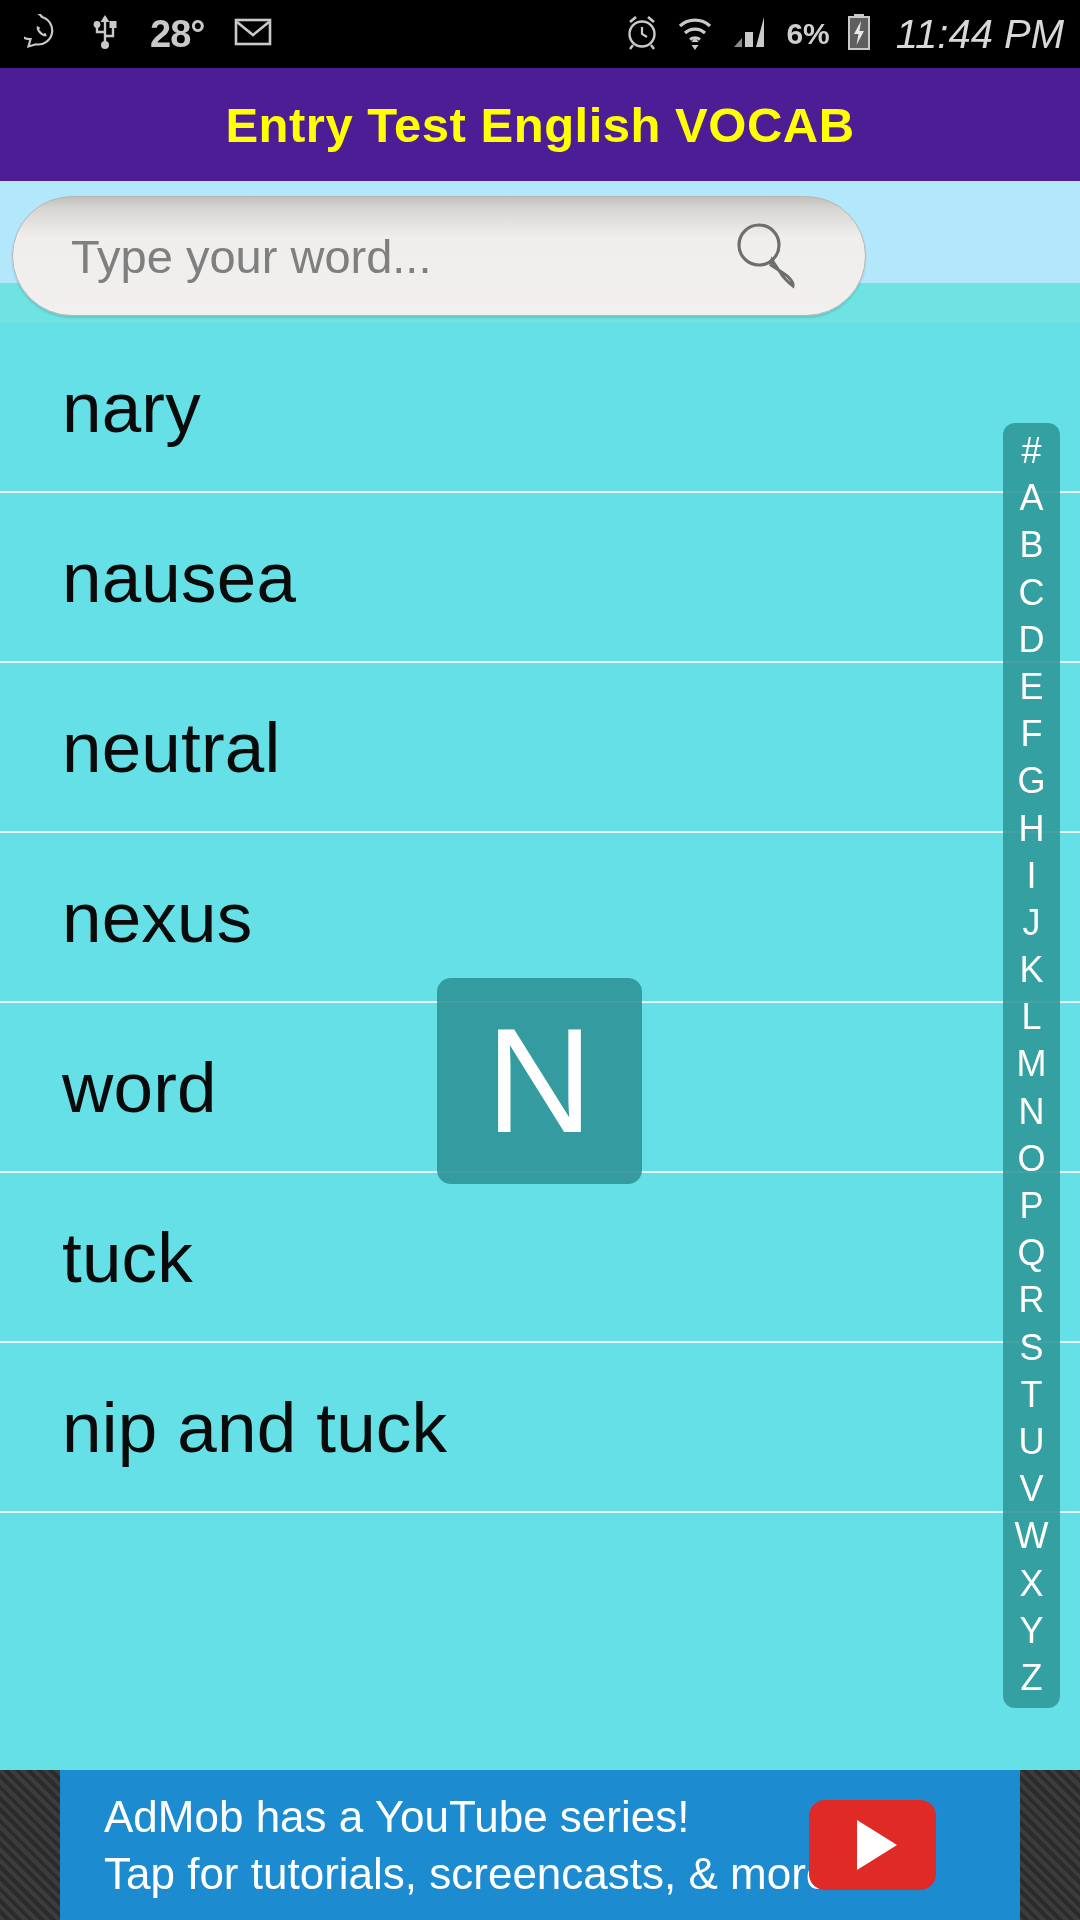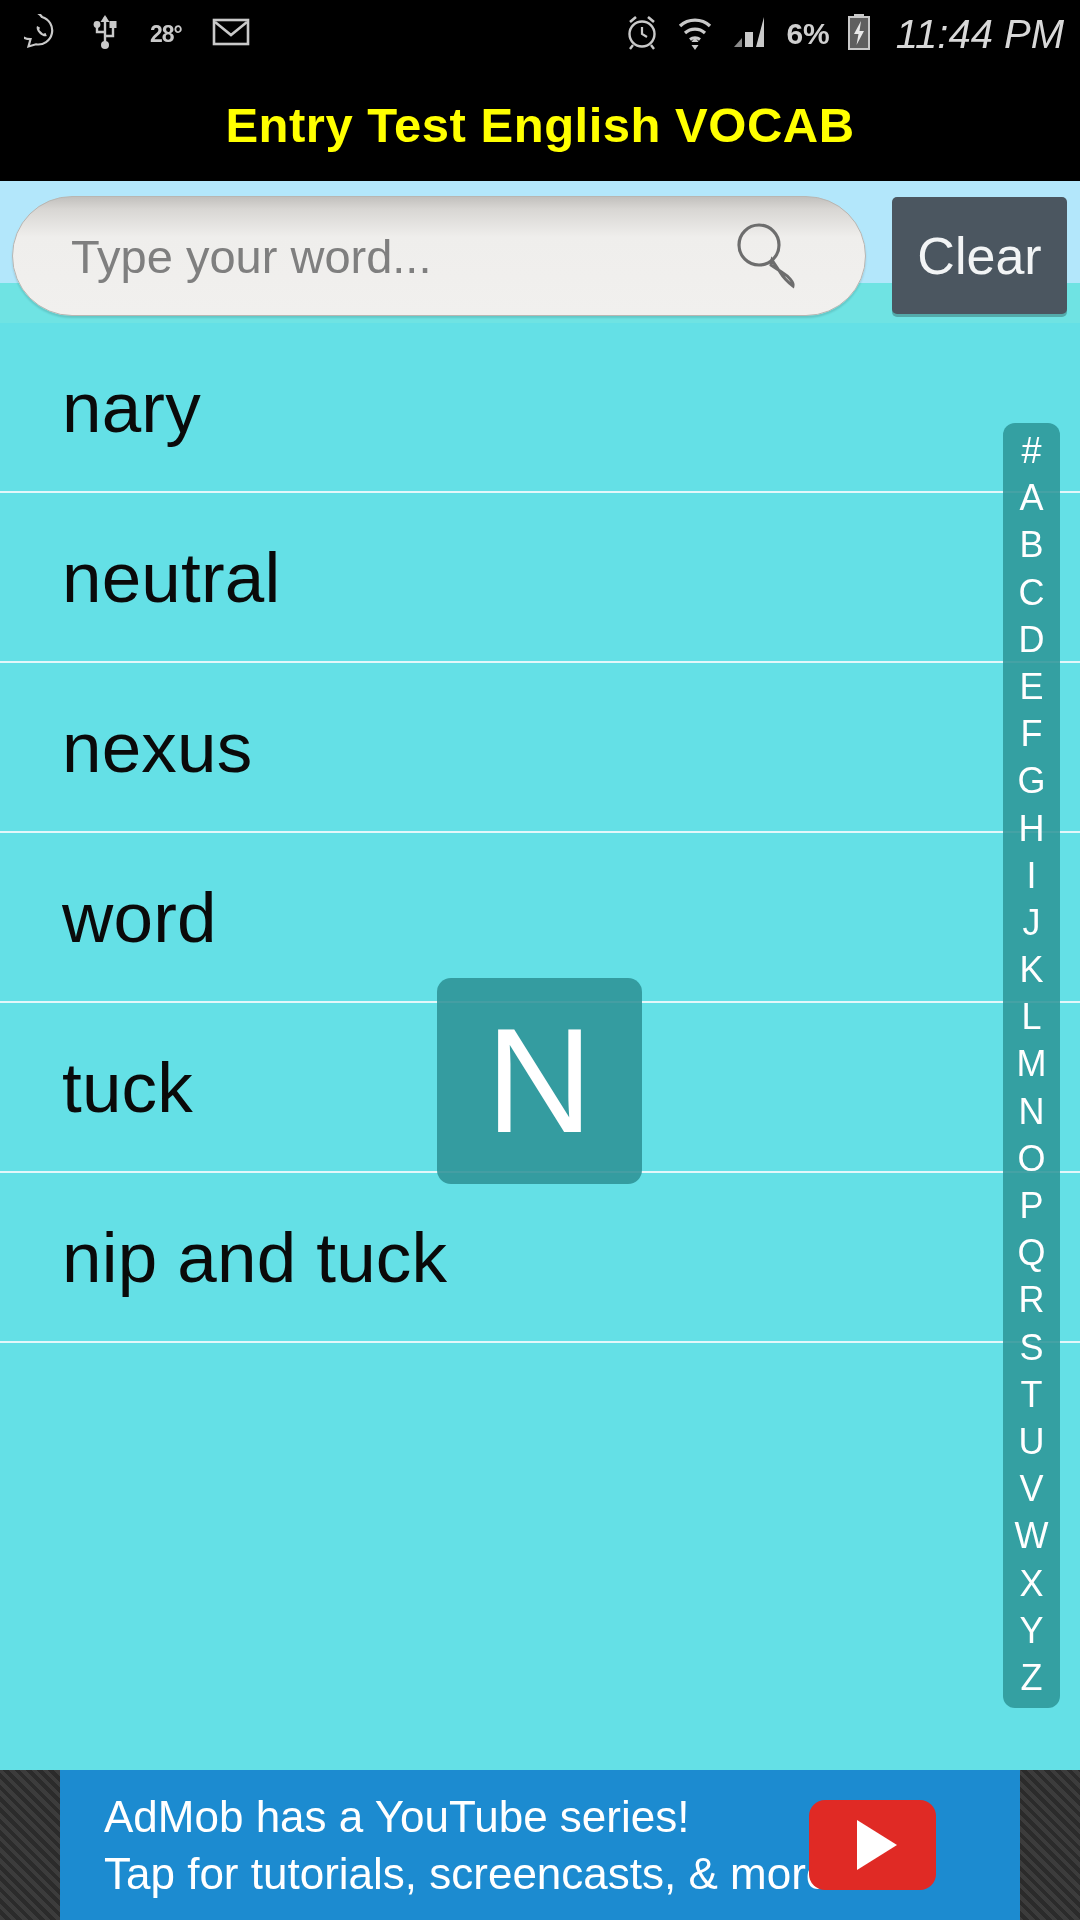--- a/index.html
+++ b/index.html
@@ -11,28 +11,28 @@
 
   
   #status-bar{
     position:absolute; left:0; top:0; width:1080px; height:68px;
     background:#000; display:flex; align-items:center;
     padding:0 16px 0 24px;
   }
   .sb-left{ display:flex; align-items:center; gap:30px; }
   .sb-right{ display:flex; align-items:center; gap:16px; margin-left:auto; }
   .sb-ic{ display:block; }
-  .sb-temp{ color:#c9c9c9; font-size:23px; font-weight:bold; letter-spacing:-1px;}
+  .sb-temp{ color:#c9c9c9; font-size:38px; font-weight:bold; letter-spacing:-1px;}
   .sb-pct{ color:#cfcfcf; font-size:30px; font-weight:bold; }
   .sb-clock{ color:#d8d8d8; font-size:40px; font-weight:normal; letter-spacing:0px; margin-left:8px;font-style:italic;}
 
   
   #title-bar{
     position:absolute; left:0; top:68px; width:1080px; height:113px;
-    background:#000000; display:flex; align-items:center; justify-content:center;
+    background:#4c1d95; display:flex; align-items:center; justify-content:center;
   }
   #title-bar .ttl{
     color:#ffff00; font-size:49px; font-weight:bold; letter-spacing:0.5px;
   }
 
   
   #search-bar{
     position:absolute; left:0; top:181px; width:1080px; height:102px;
     background:#b3e7fb;
   }
@@ -193,28 +193,28 @@
 <div id="search-bar">
   <div id="search-field">
     <span id="search-input-text">Type your word...</span>
     <span id="search-icon">
       <svg width="76" height="76" viewBox="0 0 76 76">
         <circle cx="32" cy="29" r="20" fill="none" stroke="#6d6d6d" stroke-width="3.2"></circle>
         <path d="M45 44 L53 56 C56 61 62 67 66 70 C67 66 61 60 56 57 L44 49 Z" fill="#f1f0ee" stroke="#6d6d6d" stroke-width="3"></path>
       </svg>
     </span>
   </div>
-  <div id="clear-button">
-    <span class="lbl">Clear</span>
-  </div>
 </div>
 
 <div id="word-list">
   <div class="word-row">
     <span class="w">nary</span>
+  </div>
+  <div class="word-row">
+    <span class="w">nausea</span>
   </div>
   <div class="word-row">
     <span class="w">neutral</span>
   </div>
   <div class="word-row">
     <span class="w">nexus</span>
   </div>
   <div class="word-row">
     <span class="w">word</span>
   </div>

